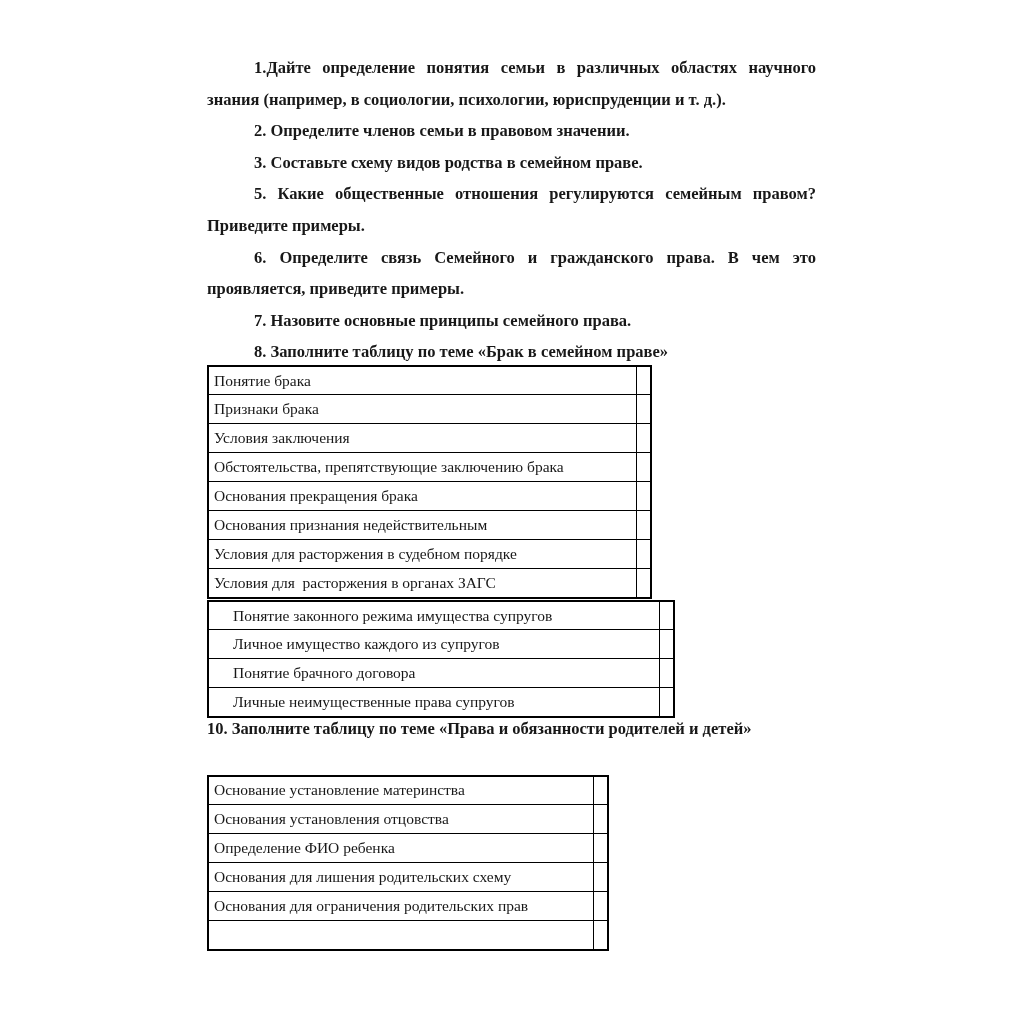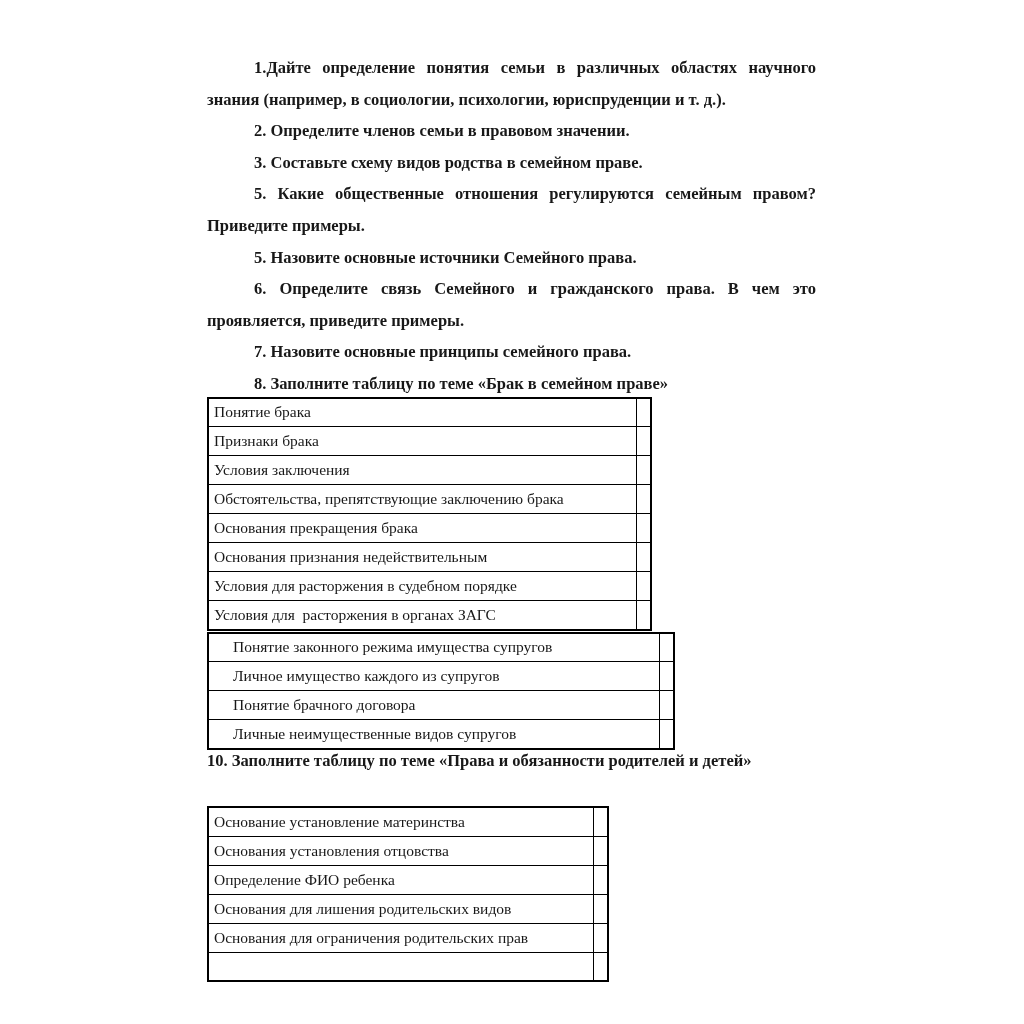--- a/index.html
+++ b/index.html
@@ -61,21 +61,20 @@
 </head>
 <body>
 
 <div class="page">
 
 
   <p class="para indent bold">1.Дайте определение понятия семьи в различных областях научного знания (например, в социологии, психологии, юриспруденции и т. д.).</p>
   <p class="para indent bold">2. Определите членов семьи в правовом значении.</p>
   <p class="para indent bold">3. Составьте схему видов родства в семейном праве.</p>
   <p class="para indent bold">5. Какие общественные отношения регулируются семейным правом? Приведите примеры.</p>
-  <p class="para indent bold">5. Назовите основные источники Семейного права.</p>
   <p class="para indent bold">6. Определите связь Семейного и гражданского права. В чем это проявляется, приведите примеры.</p>
   <p class="para indent bold">7. Назовите основные принципы семейного права.</p>
 
   <p class="para indent bold">8. Заполните таблицу по теме «Брак в семейном праве»</p>
 
   <table class="fill-table t8">
     <tbody>
         <tr>
       <td class="label-cell">Понятие брака</td>
       <td class="answer-cell"></td>
@@ -120,21 +119,21 @@
     </tr>
     <tr>
       <td class="label-cell">Личное имущество каждого из супругов</td>
       <td class="answer-cell"></td>
     </tr>
     <tr>
       <td class="label-cell">Понятие брачного договора</td>
       <td class="answer-cell"></td>
     </tr>
     <tr>
-      <td class="label-cell">Личные неимущественные видов супругов</td>
+      <td class="label-cell">Личные неимущественные права супругов</td>
       <td class="answer-cell"></td>
     </tr>
   </tbody>
     </table>
 
   <p class="para bold h10">10. Заполните таблицу по теме «Права и обязанности родителей и детей»</p>
 
   <table class="fill-table t10">
     <tbody>
         <tr>
@@ -143,21 +142,21 @@
     </tr>
     <tr>
       <td class="label-cell">Основания установления отцовства</td>
       <td class="answer-cell"></td>
     </tr>
     <tr>
       <td class="label-cell">Определение ФИО ребенка</td>
       <td class="answer-cell"></td>
     </tr>
     <tr>
-      <td class="label-cell">Основания для лишения родительских видов</td>
+      <td class="label-cell">Основания для лишения родительских схему</td>
       <td class="answer-cell"></td>
     </tr>
     <tr>
       <td class="label-cell">Основания для ограничения родительских прав</td>
       <td class="answer-cell"></td>
     </tr>
     <tr>
       <td class="label-cell"></td>
       <td class="answer-cell"></td>
     </tr>

